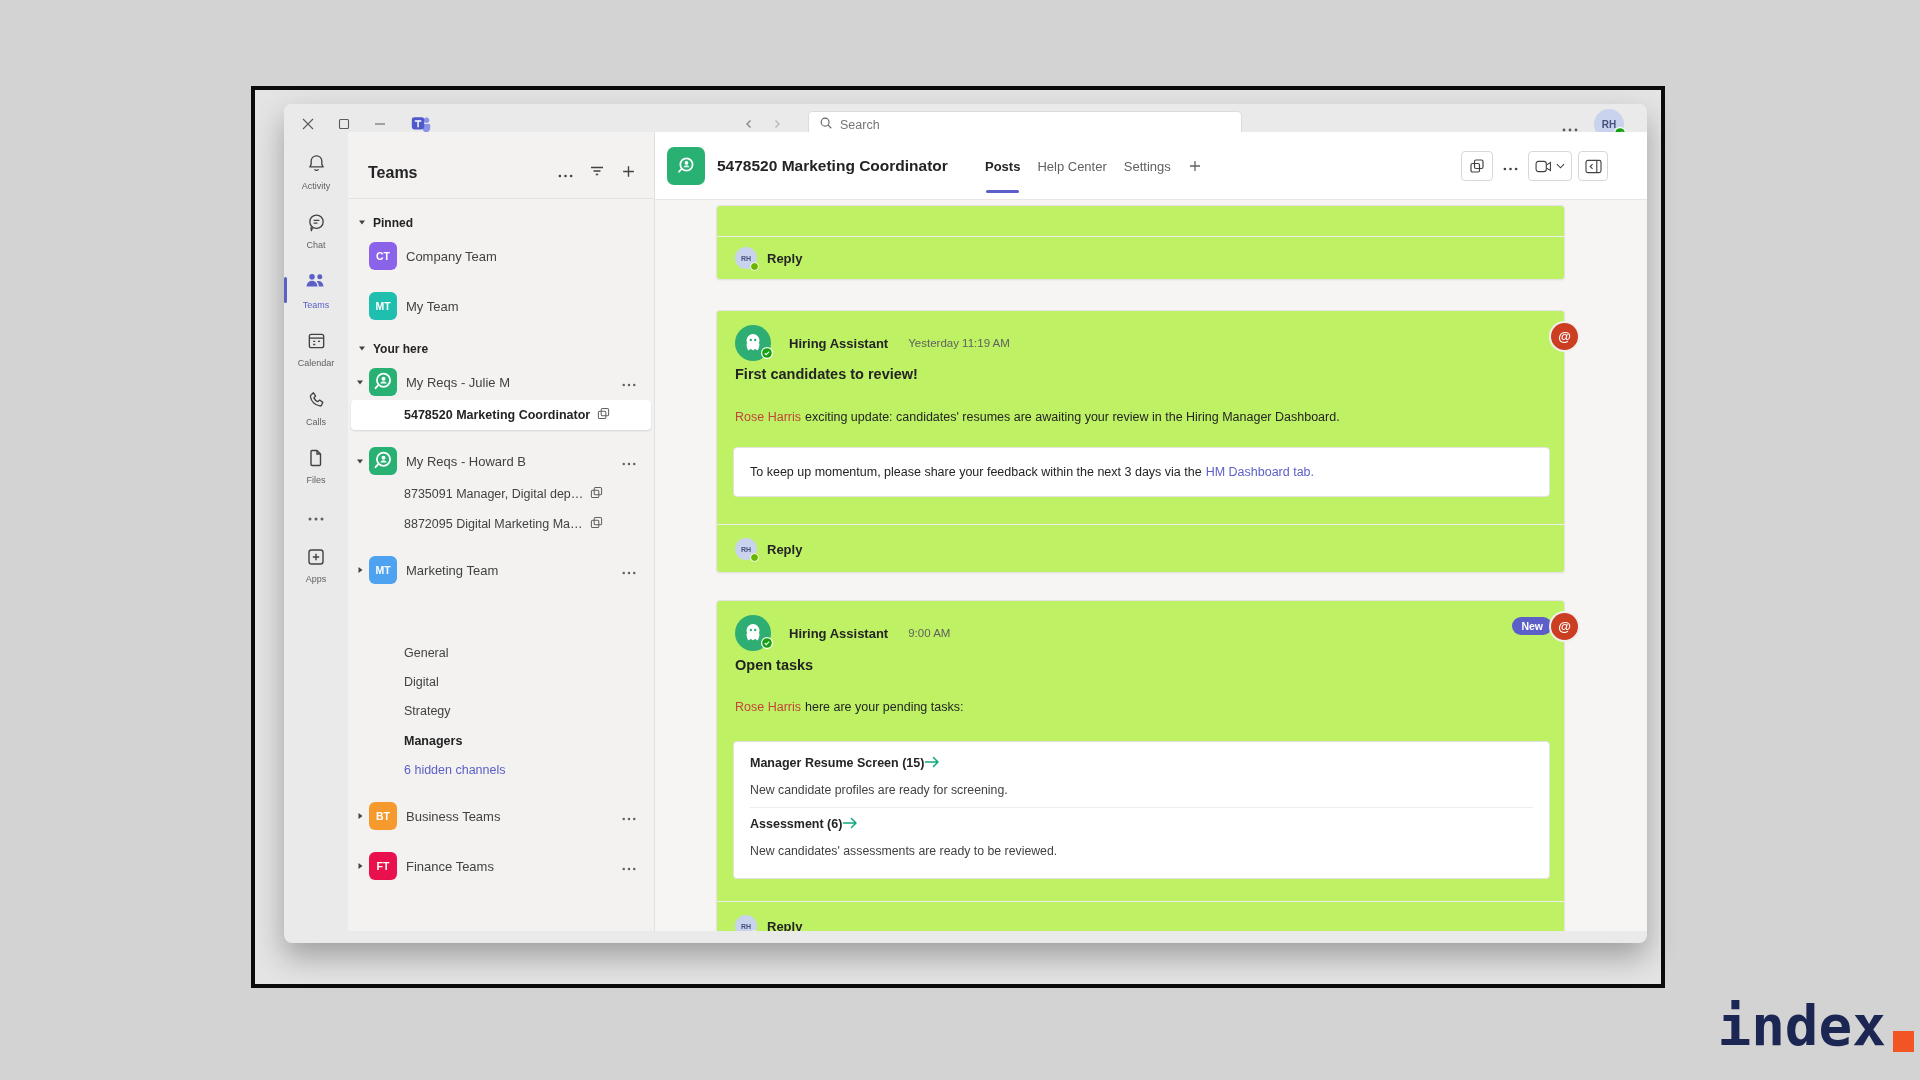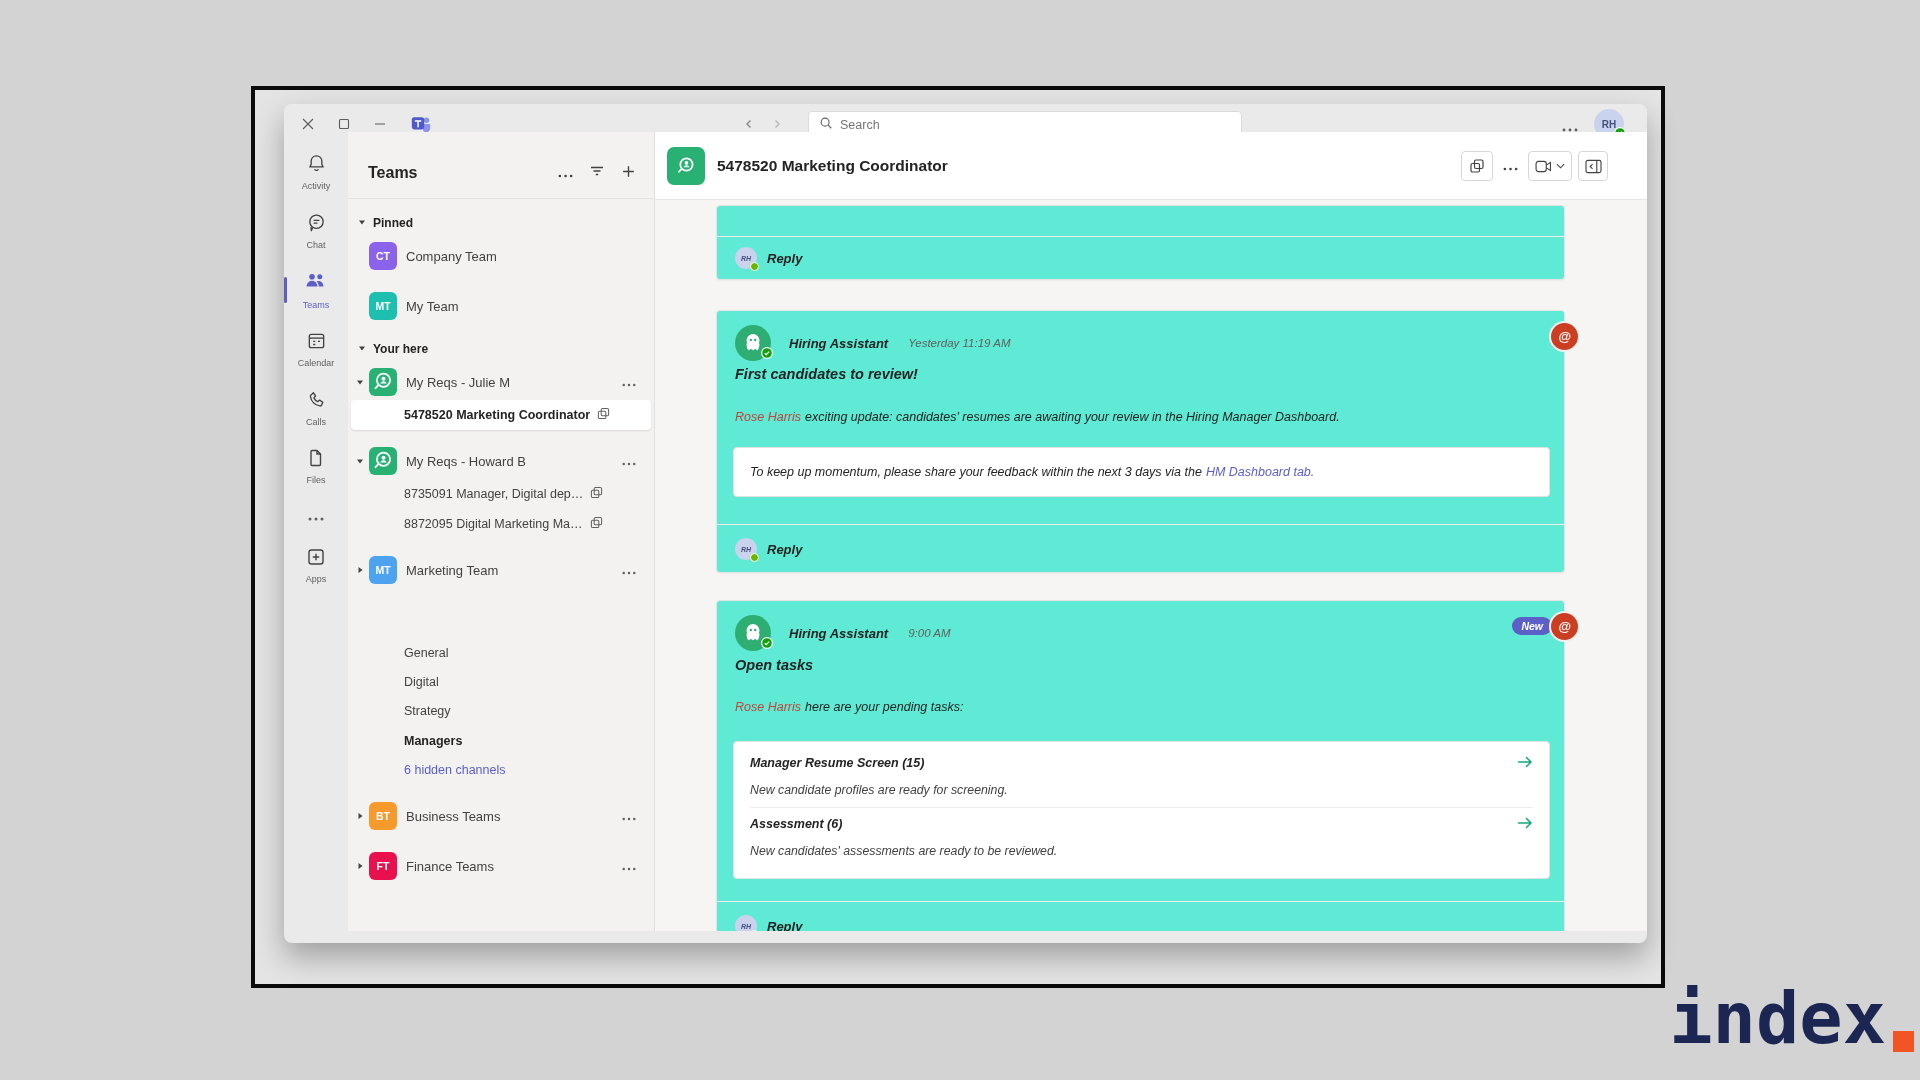--- a/index.html
+++ b/index.html
@@ -63,49 +63,49 @@
   .tab.active { color:#242424; font-weight:600; }
   .tab.active::after { content:""; position:absolute; bottom:7px; left:1px; right:1px; height:3px; border-radius:2px; background:#5b5fc7; }
   .tab-add { display:flex; align-items:center; color:#616161; }
   .hdr-actions { position:absolute; right:39px; top:19px; display:flex; align-items:center; gap:6px; }
   .icon-btn { height:30px; border:1px solid #d8d7d6; border-radius:4px; background:#fff; display:flex; align-items:center; justify-content:center; color:#424242; }
   .w32{width:32px} .w30{width:30px}
   .split { width:44px; gap:4px; }
   .hdr-dots { color:#424242; margin:0 4px; }
 
   .messages { position:absolute; top:68px; left:0; right:0; bottom:0; overflow:hidden; }
-  .card { position:absolute; left:61px; width:849px; background:#5eead4; border:1px solid #e5e4e3; border-radius:4px; box-shadow:0 1px 2px rgba(0,0,0,.04);font-style:italic; }
+  .card { position:absolute; left:61px; width:849px; background:#bef264; border:1px solid #e5e4e3; border-radius:4px; box-shadow:0 1px 2px rgba(0,0,0,.04); }
   .divider { position:absolute; left:0; right:0; height:1px; background:#eeedec; }
   .reply-row { position:absolute; left:18px; display:flex; align-items:center; gap:10px; height:24px; }
   .reply-avatar { position:relative; width:22px; height:22px; border-radius:50%; background:#c9d3ee; color:#45507e; font-size:7px; font-weight:700; display:flex; align-items:center; justify-content:center; flex:none; }
   .presence { position:absolute; right:-2px; bottom:-2px; width:9px; height:9px; border-radius:50%; background:#6bb700; border:1.5px solid #fff; }
   .reply-label { font-size:13px; font-weight:700; color:#242424; }
   .post-header { position:absolute; left:18px; top:14px; display:flex; align-items:center; gap:18px; }
   .bot-avatar { position:relative; width:36px; height:36px; flex:none; }
   .post-author { font-size:13px; font-weight:700; color:#242424; }
   .post-time { font-size:11.5px; color:#616161; margin-left:2px; }
   .subject { position:absolute; left:18px; font-size:14.5px; font-weight:600; color:#242424; }
   .body-line { position:absolute; left:18px; font-size:12.5px; color:#242424; }
   .mention { color:#c2453a; margin-right:4px; }
   .note-box { position:absolute; left:16px; right:14px; height:50px; border:1px solid #e3e2e1; border-radius:4px; background:#fff;
               display:flex; align-items:center; padding:0 16px; font-size:12.5px; color:#242424; }
   .note-link { color:#5b5fc7; margin-left:4px; }
   .at-badge { position:absolute; top:12px; right:-14px; width:27px; height:27px; border-radius:50%; background:#cb3e22; color:#fff;
               font-size:13px; font-weight:700; display:flex; align-items:center; justify-content:center; box-shadow:0 0 0 2px #f1f0ef; z-index:2; }
   .new-pill { position:absolute; top:16px; right:12px; height:18px; padding:0 9px; border-radius:9px; background:#5b5fc7; color:#fff;
               font-size:10.5px; font-weight:700; display:flex; align-items:center; z-index:1; }
   .tasks-box { position:absolute; left:16px; right:14px; height:138px; border:1px solid #e3e2e1; border-radius:4px; background:#fff; padding:8px 16px 0; }
-  .task-title-row { display:flex; justify-content:space-between; align-items:center; height:25px; }
+  .task-title-row { display:flex; justify-content:flex-start; align-items:center; height:25px; }
   .task-title { font-size:12.5px; font-weight:700; color:#242424; }
   .task-desc { font-size:12.3px; color:#424242; height:29px; display:flex; align-items:center; }
   .task-div { height:1px; background:#eeedec; margin:3px 0; }
 
   
   .brand { position:absolute; right:6px; bottom:26px; display:flex; align-items:flex-end; }
-  .brand-text { font-family:"DejaVu Sans Mono", monospace; font-weight:700; font-size:72px; line-height:1; color:#1b2653; }
+  .brand-text { font-family:"DejaVu Sans Mono", monospace; font-weight:700; font-size:56px; line-height:1; color:#1b2653; }
   .brand-dot { width:21px; height:21px; background:#f05523; margin-left:7px; margin-bottom:2px; }
 </style>
 </head>
 <body>
 
 <div class="stage">
   <div class="frame"></div>
 
   <div class="window">
 
@@ -423,20 +423,30 @@
         <div class="chan-header">
           <span class="ch-avatar">
             <svg width="26" height="26" viewBox="0 0 28 28" fill="none">
                 <circle cx="14.5" cy="12.3" r="6.6" stroke="#fff" stroke-width="1.9"></circle>
                 <circle cx="14.5" cy="10.7" r="2" fill="#fff"></circle>
                 <path d="M11.3 15.4c.7-1.4 1.8-2.2 3.2-2.2s2.5.8 3.2 2.2" fill="#fff"></path>
                 <path d="M9 17.3l-2.5 2.9" stroke="#fff" stroke-width="1.9" stroke-linecap="round"></path>
               </svg>
           </span>
           <span class="ch-title">5478520 Marketing Coordinator</span>
+          <div class="tabs">
+            <span class="tab active">Posts</span>
+            <span class="tab">Help Center</span>
+            <span class="tab">Settings</span>
+            <span class="tab-add">
+                <svg width="14" height="14" viewBox="0 0 14 14" fill="none" stroke="#616161" stroke-width="1.3">
+                  <path d="M7 2v10M2 7h10"></path>
+                </svg>
+              </span>
+          </div>
           <div class="hdr-actions">
             <span class="icon-btn w32">
               <svg width="16" height="16" viewBox="0 0 16 16" fill="none" stroke="#424242" stroke-width="1.2">
                   <rect x="5.5" y="2" width="8.5" height="8.5" rx="1.5"></rect>
                   <rect x="2" y="5.5" width="8.5" height="8.5" rx="1.5"></rect>
                 </svg>
             </span>
             <span class="hdr-dots"><svg width="15" height="4" viewBox="0 0 16 4" fill="#424242">
                   <circle cx="2" cy="2" r="1.4"></circle>
                   <circle cx="8" cy="2" r="1.4"></circle>

